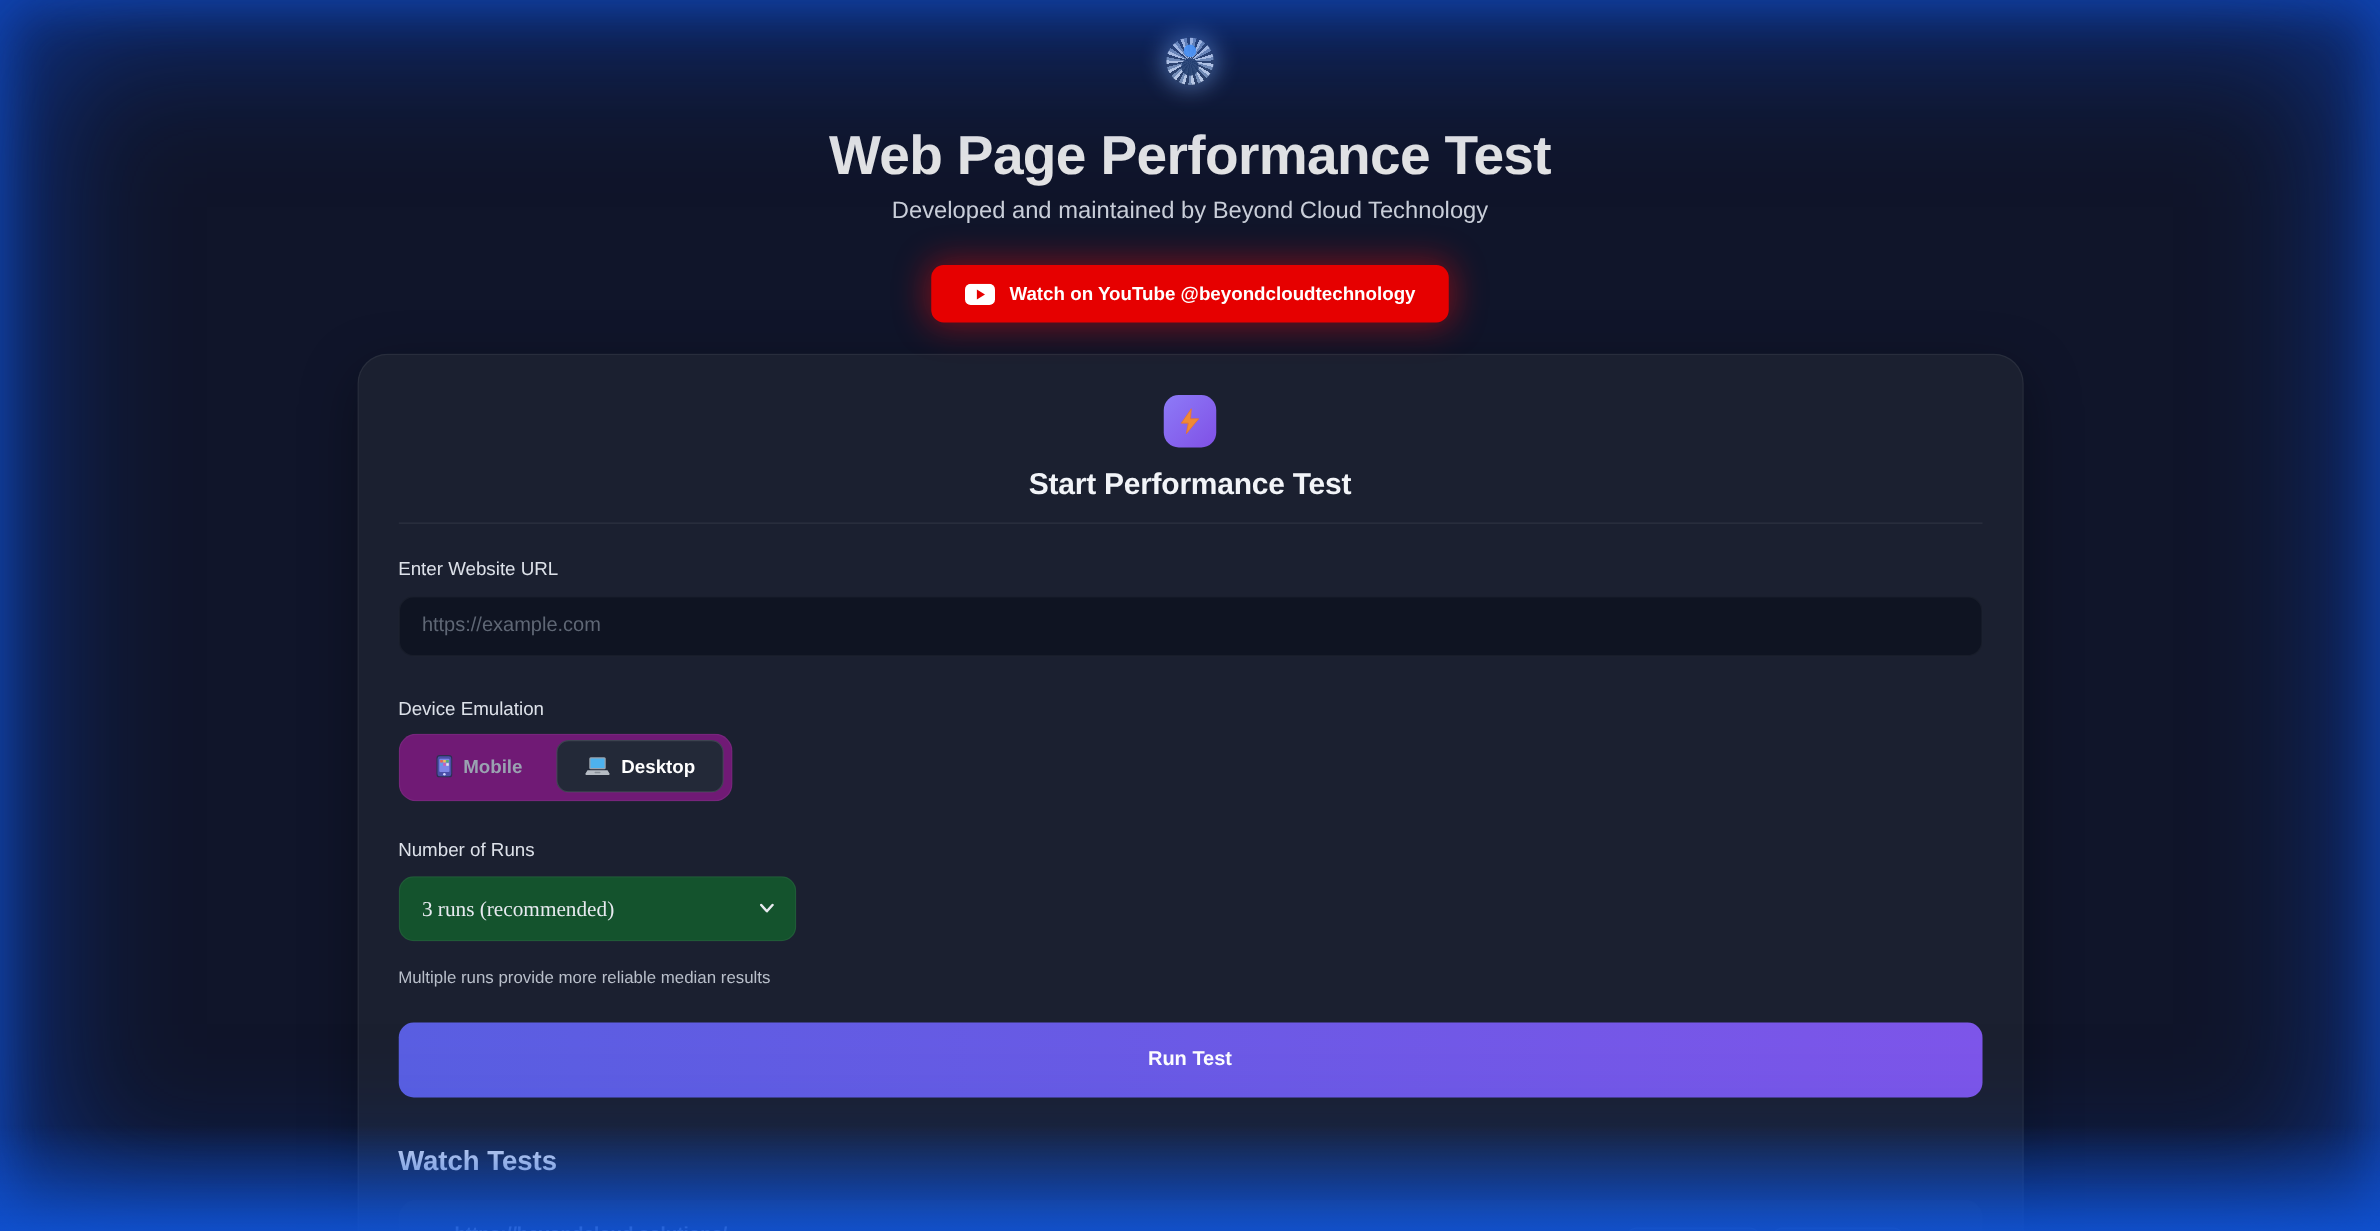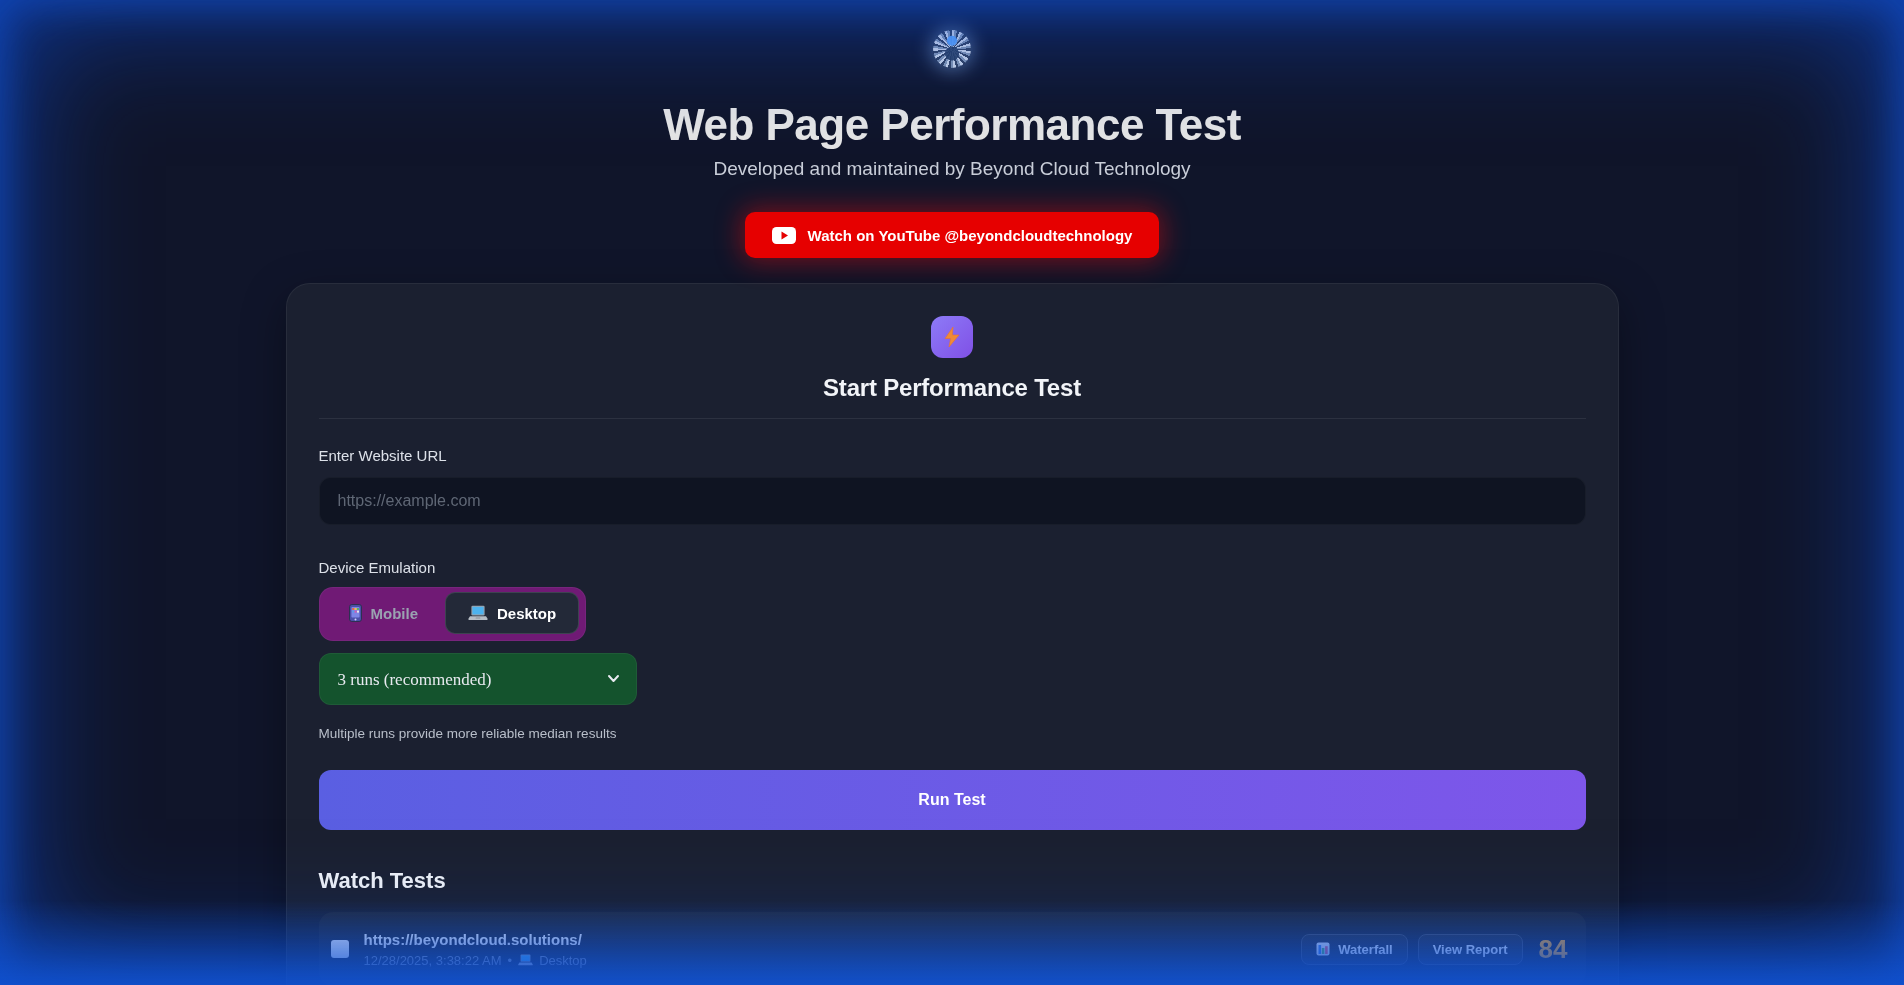--- a/index.html
+++ b/index.html
@@ -198,20 +198,21 @@
               <rect x="3.4" y="0.8" width="13.2" height="9.6" rx="1.2" fill="#9aa3ad"></rect>
               <rect x="4.4" y="1.8" width="11.2" height="7.6" fill="#4db2ee"></rect>
               <path d="M2 11.2 h16 l1.6 2.6 a0.8 0.8 0 0 1 -0.7 1.2 H1.1 a0.8 0.8 0 0 1 -0.7 -1.2 Z" fill="#b6bcc4"></path>
               <rect x="7.6" y="12.4" width="4.8" height="1.2" rx="0.6" fill="#888f98"></rect>
             </svg>
         </span>
         <span>Desktop</span>
       </button>
     </div>
 
+    <label class="field-label lbl-runs">Number of Runs</label>
     <div class="select-wrap">
       <select class="runs-select">
         <option>3 runs (recommended)</option>
       </select>
       <span class="chev icon">
         <svg width="15" height="15" viewBox="0 0 15 15">
             <polyline points="3,5 7.5,10 12,5" fill="none" stroke="#e8eaf0" stroke-width="2" stroke-linecap="round" stroke-linejoin="round"></polyline>
           </svg>
       </span>
     </div>

